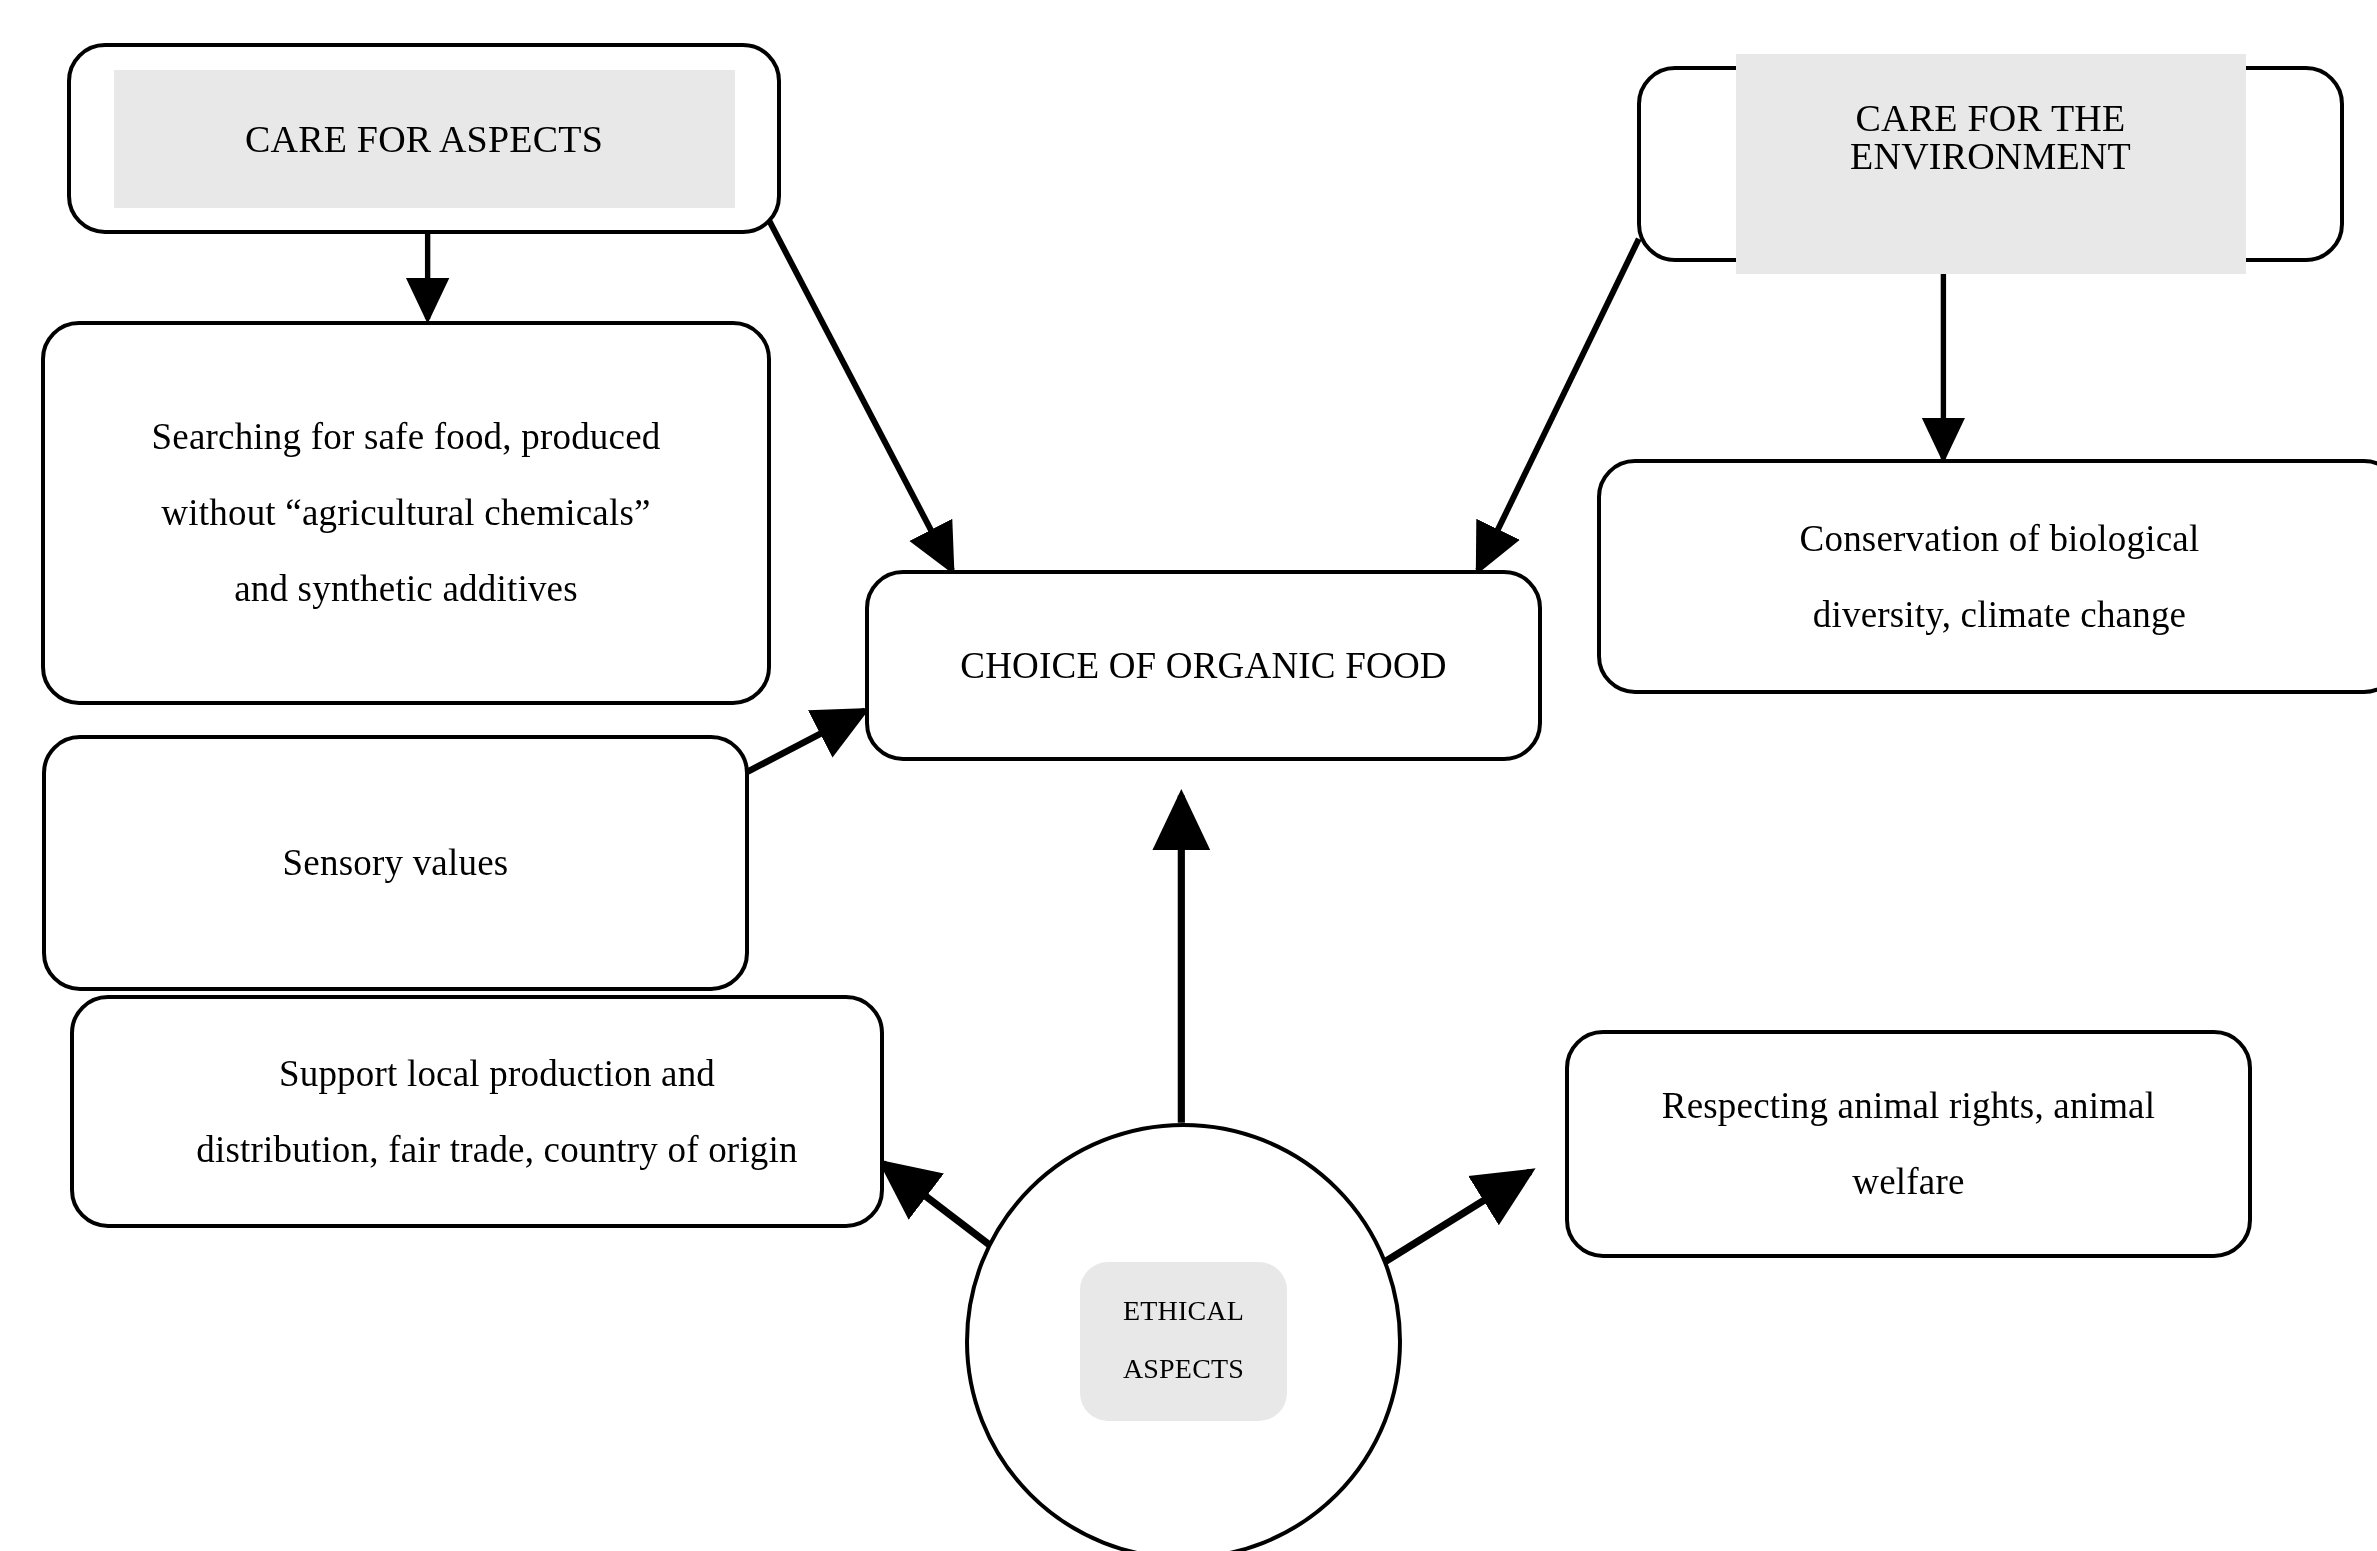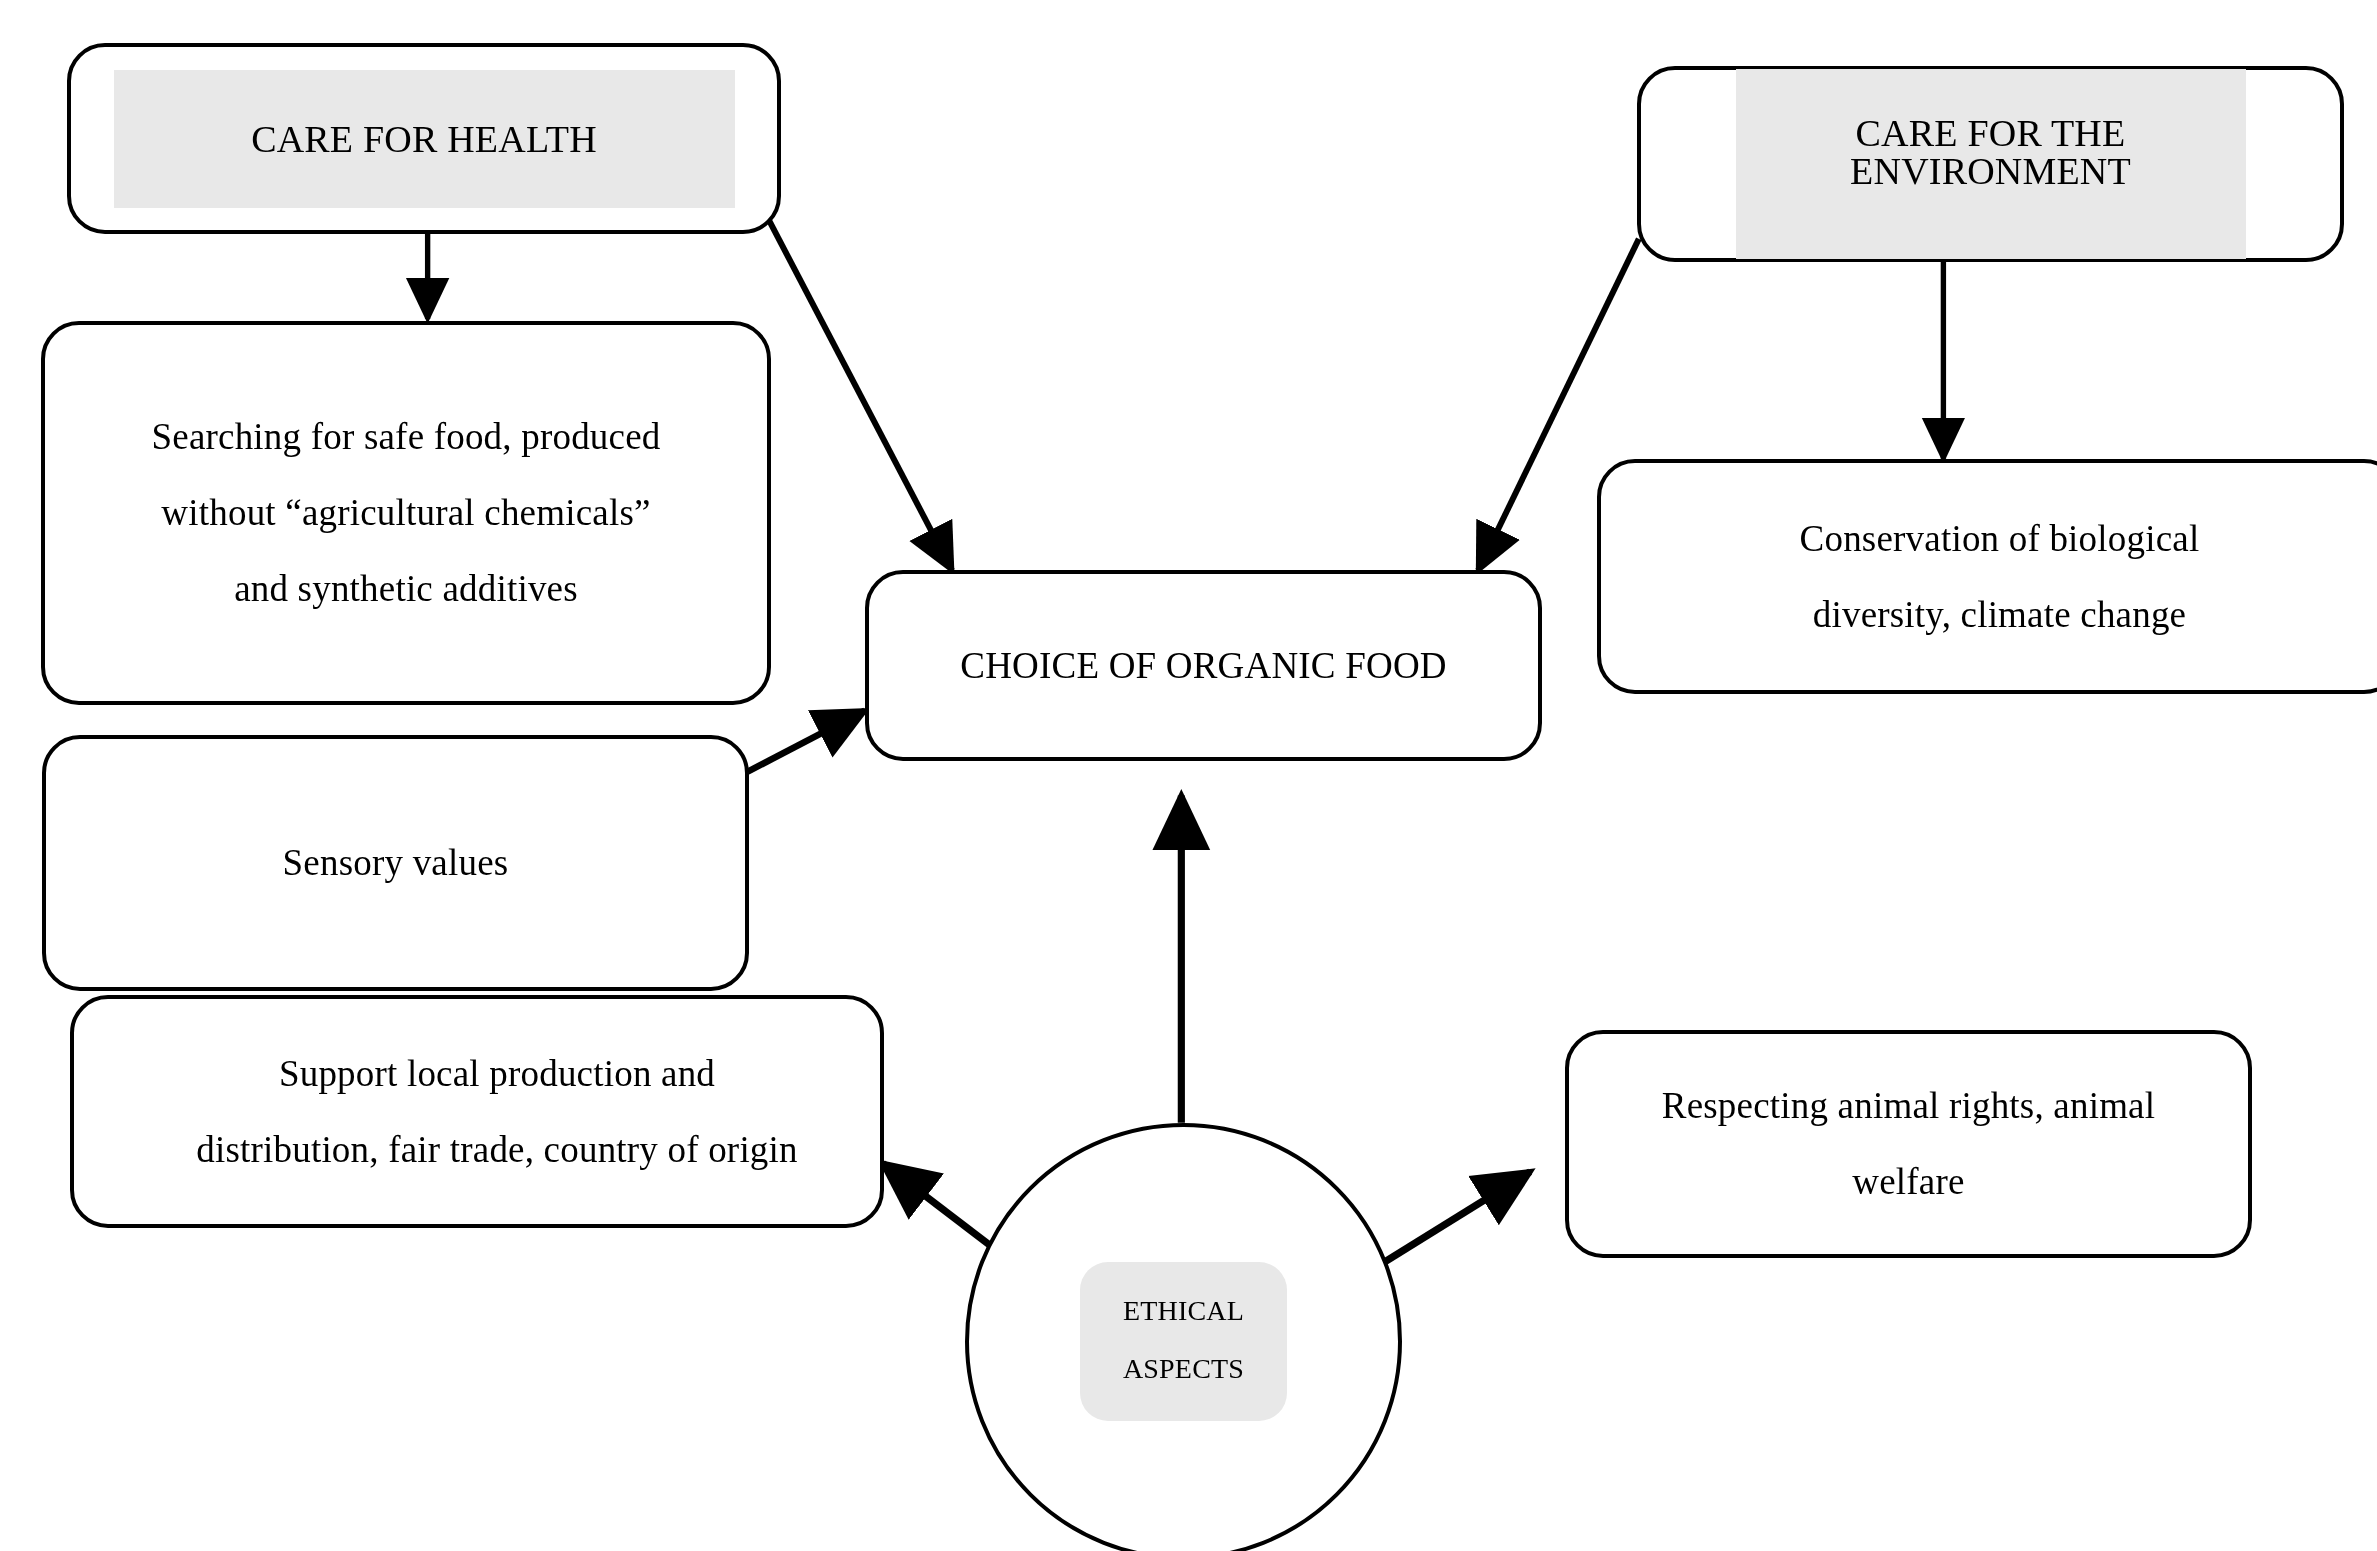--- a/index.html
+++ b/index.html
@@ -100,39 +100,39 @@
     <line x1="3254" y1="437" x2="3254" y2="768" stroke="#000000" stroke-width="9" marker-end="url(#arrow-solid)"></line>
 
     <line x1="1978" y1="1880" x2="1978" y2="1332" stroke="#000000" stroke-width="12" marker-end="url(#arrow-solid)"></line>
 
     <line x1="1660" y1="2087" x2="1478" y2="1948" stroke="#000000" stroke-width="12" marker-end="url(#arrow-solid)"></line>
 
     <line x1="2320" y1="2112" x2="2562" y2="1962" stroke="#000000" stroke-width="12" marker-end="url(#arrow-solid)"></line>
   </svg>
 
   <div class="node" style="left:67px; top:43px; width:714px; height:191px;">
-    <span class="node-text highlight band-wide" style="width:621px; padding-top:50px; padding-bottom:50px;">CARE FOR HEALTH</span>
+    <span class="node-text highlight band-wide" style="width:621px; padding-top:50px; padding-bottom:50px;">CARE FOR ASPECTS</span>
   </div>
 
   <div class="node" style="left:41px; top:321px; width:730px; height:384px;">
     <span class="node-text plain">Searching for safe food, produced
 without “agricultural chemicals”
 and synthetic additives</span>
   </div>
 
   <div class="node" style="left:42px; top:735px; width:707px; height:256px;">
     <span class="node-text plain">Sensory values</span>
   </div>
 
   <div class="node" style="left:865px; top:570px; width:677px; height:191px;">
     <span class="node-text plain">CHOICE OF ORGANIC FOOD</span>
   </div>
 
   <div class="node" style="left:1637px; top:66px; width:707px; height:196px;">
-    <span class="node-text highlight band-wide" style="width:510px; padding-top:45px; padding-bottom:69px;">CARE FOR THE ENVIRONMENT</span>
+    <span class="node-text highlight band-wide" style="width:510px; padding-top:45px; padding-bottom:99px;">CARE FOR THE ENVIRONMENT</span>
   </div>
 
   <div class="node" style="left:1597px; top:459px; width:805px; height:235px;">
     <span class="node-text plain">Conservation of biological
 diversity, climate change</span>
   </div>
 
   <div class="node" style="left:70px; top:995px; width:814px; height:233px;padding-left:40px;">
     <span class="node-text plain">Support local production and
 distribution, fair trade, country of origin</span>

